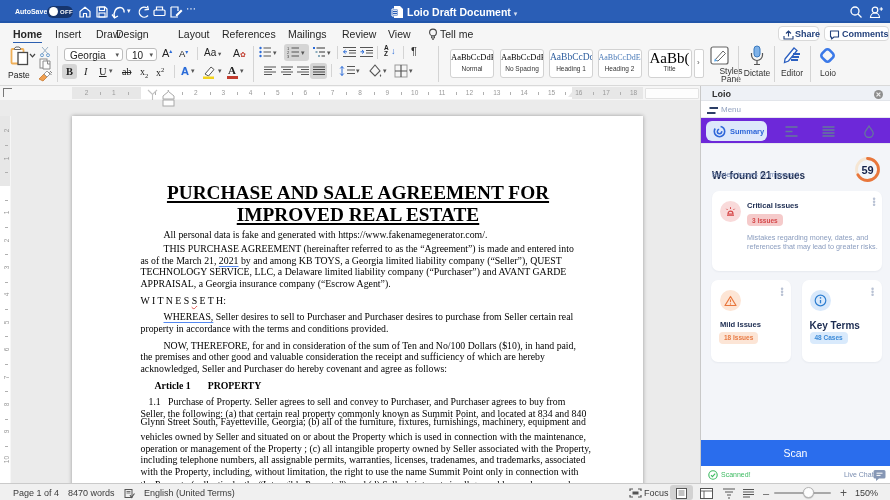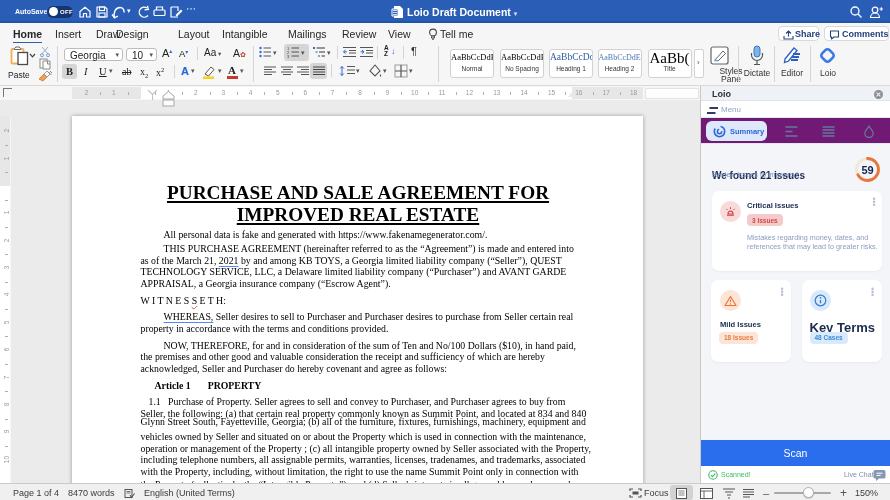--- a/index.html
+++ b/index.html
@@ -49,21 +49,21 @@
   .ttl { font-weight:bold; text-decoration:underline; text-decoration-thickness:1.5px; text-underline-offset:2px; font-size:19.3px; white-space:nowrap; }
   .bu { text-decoration:underline; text-decoration-color:#5388f2; text-decoration-thickness:1.4px; text-underline-offset:1.5px; }
 
   
   #panel { position:absolute; left:700px; top:86px; width:190px; height:397px; background:#fff; border-left:1px solid #c9c9c9; font-family:"Liberation Sans",sans-serif; }
   #phead { position:absolute; left:0; top:0; width:100%; height:15px; background:#eef1f6; border-bottom:1px solid #e2e5ea; }
   #phead .t { position:absolute; left:11px; top:2.5px; font-size:9px; font-weight:bold; color:#303030; }
   #pclose { position:absolute; right:7px; top:3.5px; width:9px; height:9px; border-radius:50%; background:#8e8e8e; color:#f0f0f0; font-size:7px; line-height:9px; text-align:center; font-weight:bold; }
   #pmenu { position:absolute; left:0; top:15px; width:100%; height:17px; background:#fff; border-bottom:1px solid #e4e7ee; }
   #pmenu .mtxt { position:absolute; left:20px; top:4px; font-size:8px; color:#93a3c0; }
-  #ptabs { position:absolute; left:0; top:32px; width:100%; height:26px; background:#701a75; border-bottom:1px solid #e4e7ee; }
+  #ptabs { position:absolute; left:0; top:32px; width:100%; height:26px; background:#6d28d9; border-bottom:1px solid #e4e7ee; }
   #pillsum { position:absolute; left:5px; top:3px; width:61px; height:20px; background:#dde8fb; border-radius:6px; }
   #pillsum .s { position:absolute; left:24px; top:6px; font-size:7.5px; color:#2d66d9; font-weight:bold; }
   #pcontent { position:absolute; left:0; top:58px; width:100%; height:296px; background:#f3f5f9; }
   .card { position:absolute; background:#fff; border-radius:7px; box-shadow:0 1px 2px rgba(30,50,90,.06); }
   .cdots { position:absolute; color:#b9c2d4; font-size:9px; letter-spacing:0; line-height:3.2px; text-align:center; width:4px; }
   .navy { color:#1b2b50; font-weight:bold; }
   .chip { position:absolute; border-radius:4px; font-size:6.5px; font-weight:bold; padding:2.5px 5px; }
   #scanbtn { position:absolute; left:0; top:354px; width:100%; height:26px; background:#2a6ded; color:#fff; text-align:center; font-size:10.5px; line-height:26px; }
   #pfoot { position:absolute; left:0; top:380px; width:100%; height:17px; background:#fff; }
 
@@ -123,21 +123,21 @@
       <path d="M10.5 4 H14 M12.25 2.2 V5.8" stroke="#fff" stroke-width="1.1"></path>
     </svg>
   </div>
 
   <div id="tabrow">
     <span class="tab home" style="left:13px;">Home</span>
     <span class="tab" style="left:55px;">Insert</span>
     <span class="tab" style="left:96px;">Draw</span>
     <span class="tab" style="left:116px;">Design</span>
     <span class="tab" style="left:178px;">Layout</span>
-    <span class="tab" style="left:222px;">Intangible</span>
+    <span class="tab" style="left:222px;">References</span>
     <span class="tab" style="left:288px;">Mailings</span>
     <span class="tab" style="left:342px;">Review</span>
     <span class="tab" style="left:388px;">View</span>
     <svg class="abs" style="left:428px;top:5px;" width="10" height="13" viewBox="0 0 10 13">
       <circle cx="5" cy="4.5" r="3.4" fill="none" stroke="#444" stroke-width="1.1"></circle>
       <path d="M3.8 8 L3.5 10 H6.5 L6.2 8 M4 11.2 H6" fill="none" stroke="#444" stroke-width="1"></path>
     </svg>
     <span class="tab" style="left:440px;">Tell me</span>
     <span class="topbtn" style="left:778px;width:41px;padding:0 3px;">
       <svg style="position:absolute;left:4px;top:3px;" width="11" height="10" viewBox="0 0 11 10">
@@ -510,21 +510,21 @@
         <div class="chip" style="left:8px;top:52px;background:#fce5d6;color:#e87a43;">18 Issues</div>
         <div class="cdots" style="right:7px;top:8px;">•<br>•<br>•</div>
       </div>
       <div class="card" id="keycard" style="left:100.5px;top:135.5px;width:80px;height:82px;">
         <div class="abs" style="left:8px;top:10px;width:21px;height:21px;border-radius:50%;background:#d9e9fb;"></div>
         <svg class="abs" style="left:12px;top:14px;" width="13" height="13" viewBox="0 0 13 13">
           <circle cx="6.5" cy="6.5" r="5.3" fill="none" stroke="#2f7fd1" stroke-width="1.2"></circle>
           <path d="M6.5 6 V9.3" stroke="#2f7fd1" stroke-width="1.3"></path>
             <circle cx="6.5" cy="3.9" r="0.8" fill="#2f7fd1"></circle>
         </svg>
-        <div class="abs navy" style="left:8px;top:40px;font-size:13px;">Key Terms</div>
+        <div class="abs navy" style="left:8px;top:40px;font-size:10px;">Key Terms</div>
         <div class="chip" style="left:8px;top:52px;background:#d9eafc;color:#3b8ad8;">48 Cases</div>
         <div class="cdots" style="right:7px;top:8px;">•<br>•<br>•</div>
       </div>
     </div>
     <div id="scanbtn">Scan</div>
     <div id="pfoot">
       <svg class="abs" style="left:7px;top:4px;" width="10" height="10" viewBox="0 0 10 10">
         <circle cx="5" cy="5" r="4.2" fill="none" stroke="#3dbb61" stroke-width="1.1"></circle>
         <path d="M3 5.2 L4.4 6.6 L7.2 3.6" fill="none" stroke="#3dbb61" stroke-width="1.1"></path>
       </svg>

